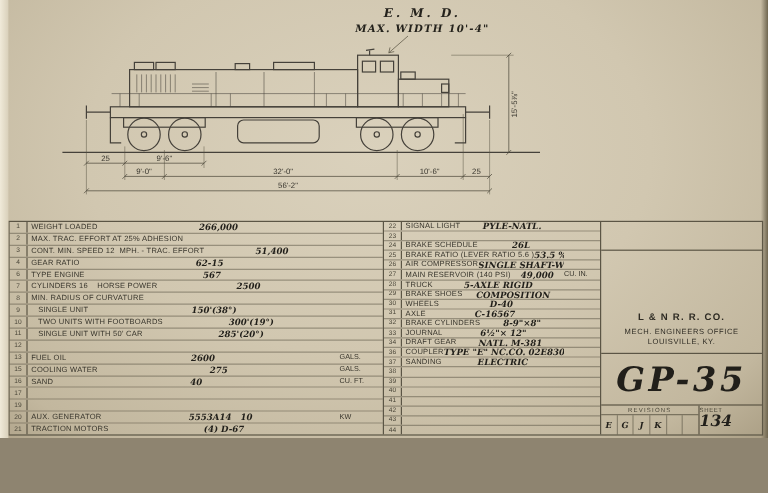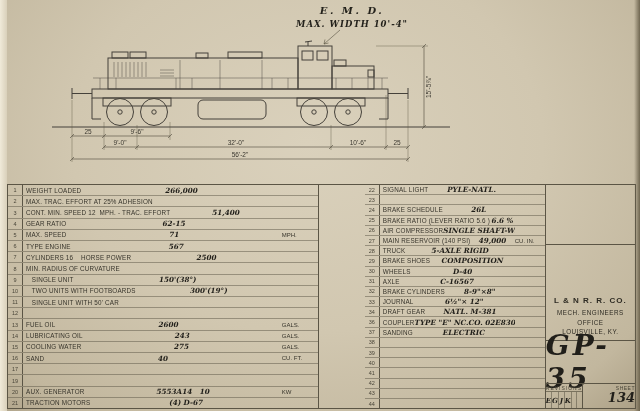--- a/index.html
+++ b/index.html
@@ -1,29 +1,29 @@
 <!DOCTYPE html>
 <html><head>
 <meta charset="utf-8">
 <style>
   html,body{margin:0;padding:0;background:#8e8470;}
-  .stage{position:relative;width:640px;height:411px;overflow:hidden;
+  .stage{position:relative;width:640px;height:365px;overflow:hidden;
          font-family:"Liberation Sans",sans-serif;
          background:radial-gradient(ellipse at 48% 35%, #dad1bc 0%, #d1c7b0 50%, #c2b79e 85%, #ab9f85 100%);}
   .edge-left{position:absolute;left:0;top:0;bottom:0;width:7px;
          background:linear-gradient(to right,#f0ead9,#d9d0ba);}
   .edge-right{position:absolute;right:0;top:0;bottom:0;width:6px;
          background:linear-gradient(to left,#6f6650,rgba(126,117,95,0));}
   .drawing{position:absolute;left:0;top:0;width:640px;height:184px;}
 
   .tables{position:absolute;left:7px;right:4px;top:184px;bottom:2px;
           border:1px solid #5b5545;display:flex;}
   .tbl{display:flex;flex-direction:column;}
   .tbl-left{width:311px;}
-  .tbl-right{width:180px;border-left:1px solid #5b5545;padding-left:46px;}
+  .tbl-right{width:180px;border-left:1px solid #5b5545;}
   .trow{flex:1;display:flex;align-items:center;border-bottom:1px solid rgba(91,85,69,.5);overflow:hidden;}
   .trow:last-child{border-bottom:none;}
   .num{flex:0 0 14px;align-self:stretch;display:flex;align-items:center;justify-content:center;
        border-right:1px solid #5b5545;font-size:5.5px;color:#4a4639;}
   .lbl{padding-left:3px;font-size:6.3px;color:#37342b;letter-spacing:.2px;white-space:pre;}
   .val{flex:1;text-align:center;font-size:7.2px;white-space:pre;overflow:hidden;}
   .unit{flex:0 0 34px;font-size:6px;color:#37342b;padding-right:2px;}
   .tbl-right .unit{flex-basis:28px;}
   .hw{font-family:"DejaVu Serif",serif;font-style:italic;color:#211f1a;font-weight:600;}
 
@@ -34,21 +34,21 @@
   .company .c2,.company .c3{font-size:6.3px;letter-spacing:.5px;color:#2e2b23;}
   .model{border-top:1px solid #5b5545;height:42px;display:flex;align-items:center;justify-content:center;
          font-size:28px;letter-spacing:3px;}
   .revstrip{border-top:1px solid #5b5545;height:24px;display:flex;}
   .revleft{flex:1;display:flex;flex-direction:column;border-right:1px solid #5b5545;}
   .revlabel{font-size:5px;text-align:center;letter-spacing:1px;color:#4a4639;padding-top:1px;}
   .revcells{flex:1;display:flex;border-top:1px solid rgba(91,85,69,.7);}
   .revcell{flex:1;border-right:1px solid rgba(91,85,69,.55);display:flex;align-items:center;justify-content:center;
            font-size:7px;}
   .revcell:last-child{border-right:none;}
-  .sheetbox{width:52px;display:flex;flex-direction:column;align-items:flex-end;}
+  .sheetbox{width:52px;display:flex;flex-direction:column;align-items:flex-start;}
   .sheetlabel{font-size:5px;letter-spacing:.5px;color:#4a4639;padding-top:1px;}
   .sheetnum{font-size:13px;line-height:1.1;}
 
   .dimtxt{font-family:"Liberation Sans",sans-serif;font-size:6.5px;fill:#3b3830;}
   .hwtxt{font-family:"DejaVu Serif",serif;font-style:italic;font-weight:600;fill:#24221c;}
 </style>
 </head>
 <body>
 
 <div class="stage">
@@ -146,26 +146,20 @@
           <span class="val hw">51,400</span>
           <span class="unit"></span>
         </div>
         <div class="trow">
           <span class="num">4</span>
           <span class="lbl">GEAR RATIO</span>
           <span class="val hw">62-15</span>
           <span class="unit"></span>
         </div>
         <div class="trow">
-          <span class="num">5</span>
-          <span class="lbl">MAX. SPEED</span>
-          <span class="val hw">71</span>
-          <span class="unit">MPH.</span>
-        </div>
-        <div class="trow">
           <span class="num">6</span>
           <span class="lbl">TYPE ENGINE</span>
           <span class="val hw">567</span>
           <span class="unit"></span>
         </div>
         <div class="trow">
           <span class="num">7</span>
           <span class="lbl">CYLINDERS 16    HORSE POWER</span>
           <span class="val hw">2500</span>
           <span class="unit"></span>
@@ -184,41 +178,36 @@
         </div>
         <div class="trow">
           <span class="num">10</span>
           <span class="lbl">   TWO UNITS WITH FOOTBOARDS</span>
           <span class="val hw">300'(19°)</span>
           <span class="unit"></span>
         </div>
         <div class="trow">
           <span class="num">11</span>
           <span class="lbl">   SINGLE UNIT WITH 50' CAR</span>
+          <span class="val hw">285'(20°)</span>
           <span class="unit"></span>
         </div>
         <div class="trow">
           <span class="num">12</span>
           <span class="lbl"></span>
           <span class="val hw"></span>
           <span class="unit"></span>
         </div>
         <div class="trow">
           <span class="num">13</span>
           <span class="lbl">FUEL OIL</span>
           <span class="val hw">2600</span>
           <span class="unit">GALS.</span>
         </div>
         <div class="trow">
-          <span class="num">14</span>
-          <span class="lbl">LUBRICATING OIL</span>
-          <span class="val hw">243</span>
-          <span class="unit">GALS.</span>
-        </div>
-        <div class="trow">
           <span class="num">15</span>
           <span class="lbl">COOLING WATER</span>
           <span class="val hw">275</span>
           <span class="unit">GALS.</span>
         </div>
         <div class="trow">
           <span class="num">16</span>
           <span class="lbl">SAND</span>
           <span class="val hw">40</span>
           <span class="unit">CU. FT.</span>
@@ -263,21 +252,21 @@
         </div>
         <div class="trow">
           <span class="num">24</span>
           <span class="lbl">BRAKE SCHEDULE</span>
           <span class="val hw">26L</span>
           <span class="unit"></span>
         </div>
         <div class="trow">
           <span class="num">25</span>
           <span class="lbl">BRAKE RATIO (LEVER RATIO 5.6 )</span>
-          <span class="val hw">6.6 %</span>
+          <span class="val hw">53.5 %</span>
           <span class="unit"></span>
         </div>
         <div class="trow">
           <span class="num">26</span>
           <span class="lbl">AIR COMPRESSOR</span>
           <span class="val hw">SINGLE SHAFT-WBO</span>
           <span class="unit"></span>
         </div>
         <div class="trow">
           <span class="num">27</span>

